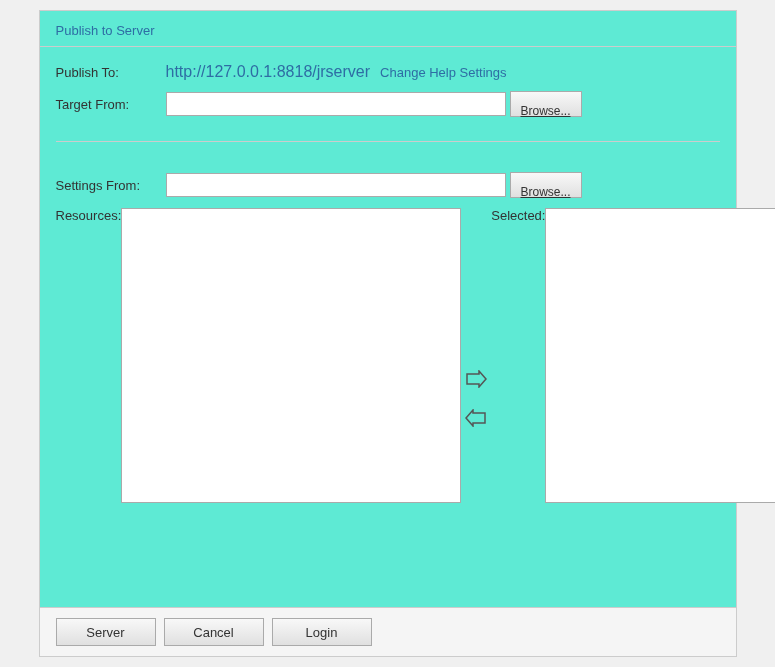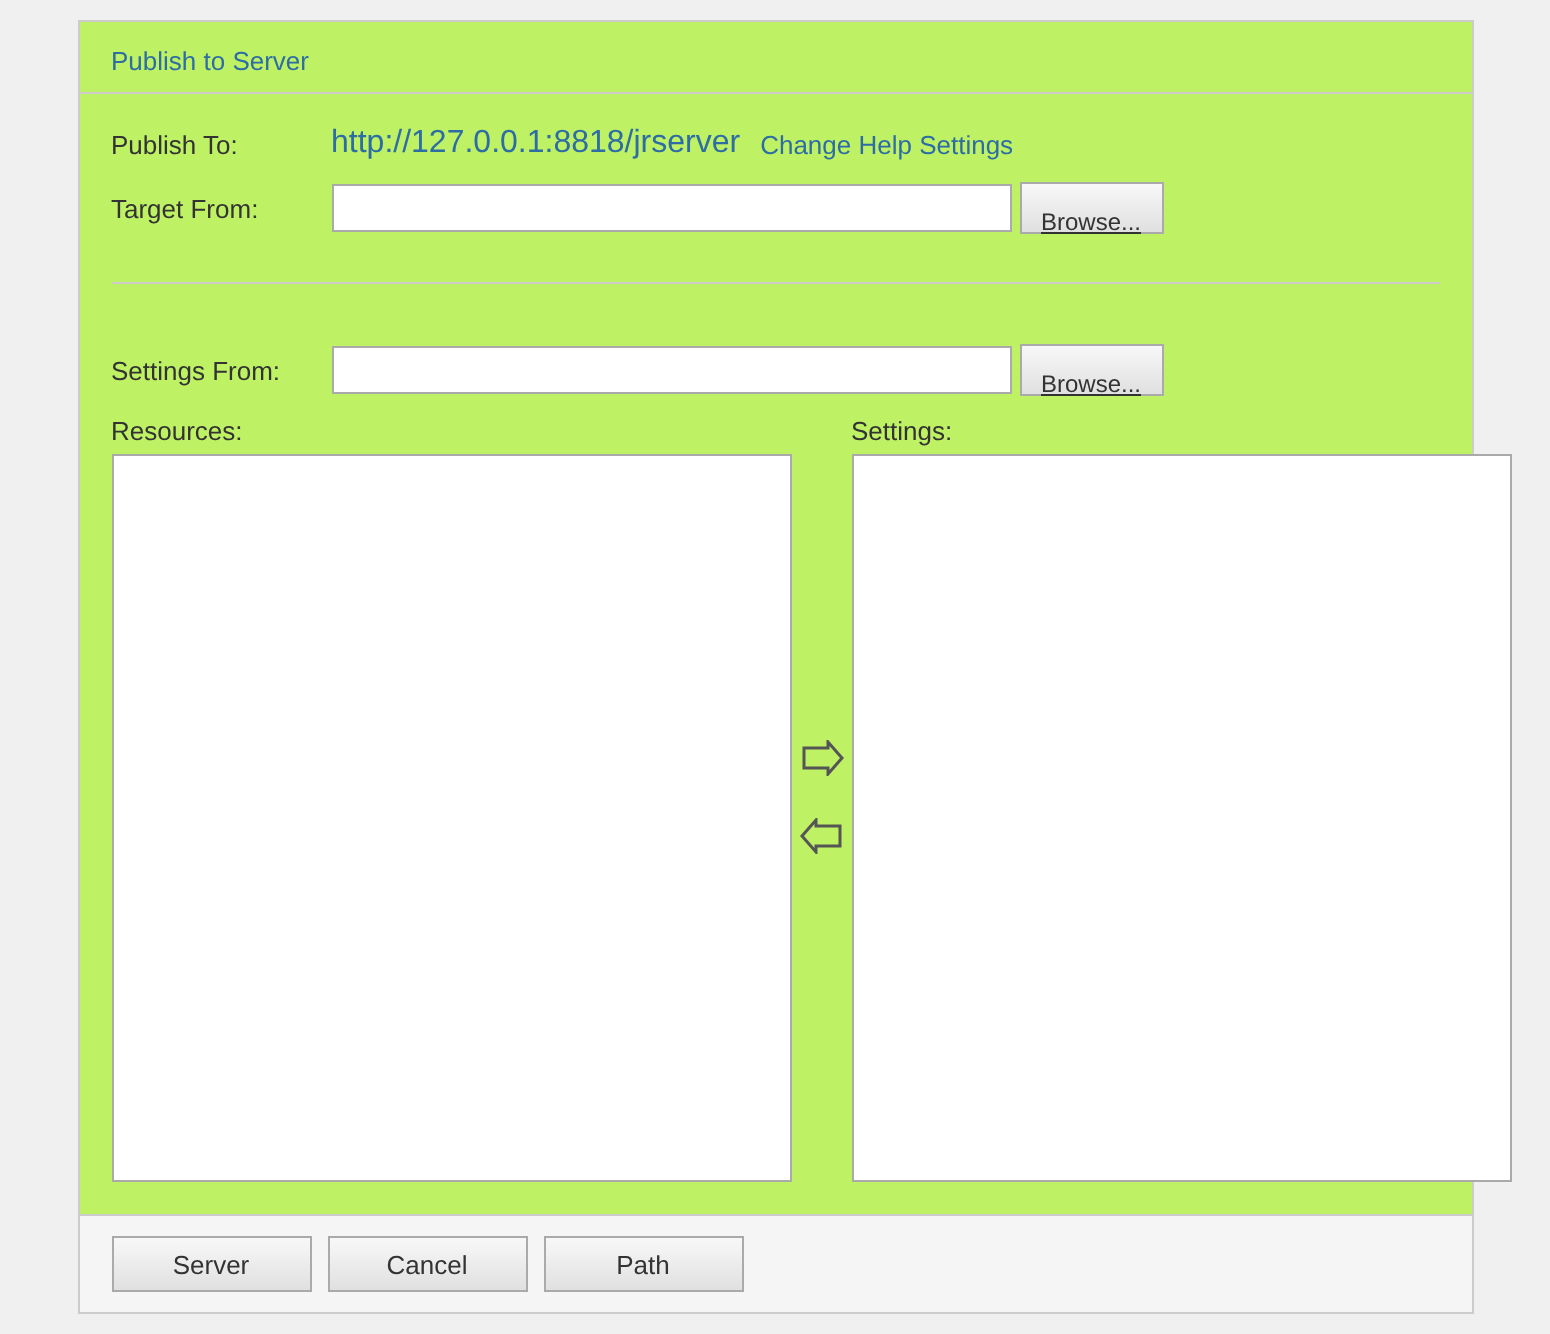--- a/index.html
+++ b/index.html
@@ -14,21 +14,21 @@
       font-size: 13px;
       color: #333;
       width: 775px;
       height: 667px;
       display: flex;
       align-items: center;
       justify-content: center;
     }
 
     .dialog {
-      background-color: #bef264;
+      background-color: #5eead4;
       border: 1px solid #ccc;
       width: 698px;
       height: 647px;
       padding: 0;
       display: flex;
       flex-direction: column;
     }
 
     .dialog-title {
       color: #2e6da4;
@@ -118,21 +118,20 @@
 
     .resources-panels {
       display: flex;
       align-items: stretch;
       gap: 0;
       flex: 1;
     }
 
     .panel-section {
       display: flex;
-      flex-direction: column;
     }
 
     .panel-label {
       font-size: 13px;
       color: #333;
       margin-bottom: 4px;
     }
 
     .list-box {
       border: 1px solid #aaa;
@@ -244,29 +243,29 @@
             </svg>
           </button>
           <button class="transfer-btn" title="Move from selected">
             <svg class="transfer-arrow" viewBox="0 0 22 18" fill="none" xmlns="http://www.w3.org/2000/svg">
               <polygon points="20,4 8,4 8,1 1,9 8,17 8,14 20,14" fill="none" stroke="#555" stroke-width="1.5"></polygon>
             </svg>
           </button>
         </div>
 
         <div class="panel-section">
-          <span class="panel-label">Settings:</span>
+          <span class="panel-label">Selected:</span>
           <div class="list-box selected-list"></div>
         </div>
 
       </div>
 
     </div>
 
   </div>
 
   <div class="dialog-footer">
     <button class="footer-btn">Server</button>
     <button class="footer-btn">Cancel</button>
-    <button class="footer-btn">Path</button>
+    <button class="footer-btn">Login</button>
   </div>
 
 </div>
 
 </body></html>

